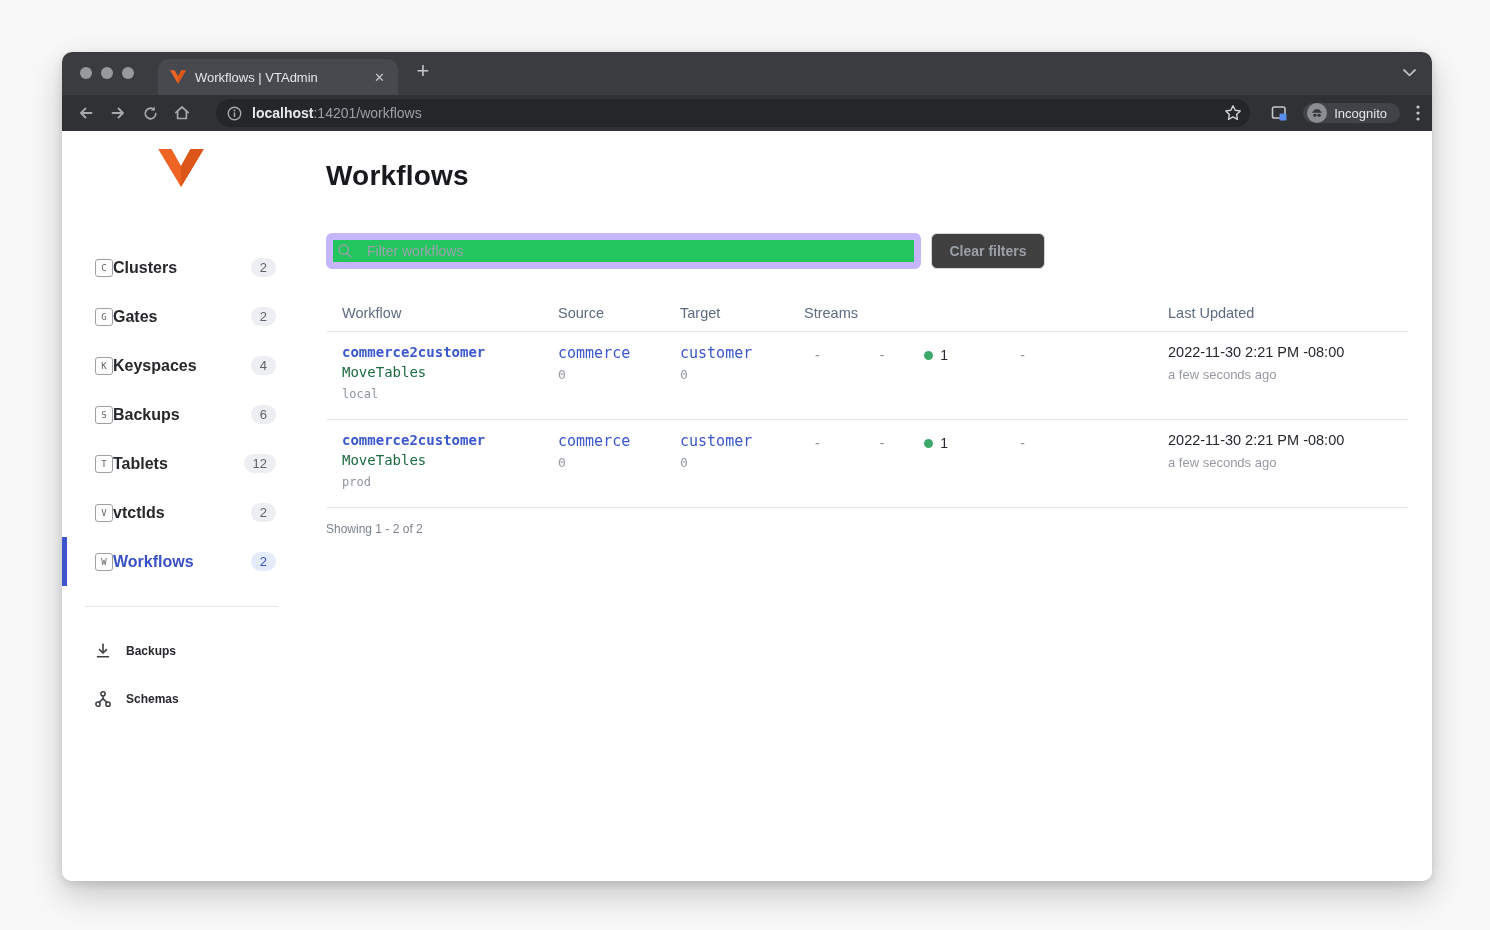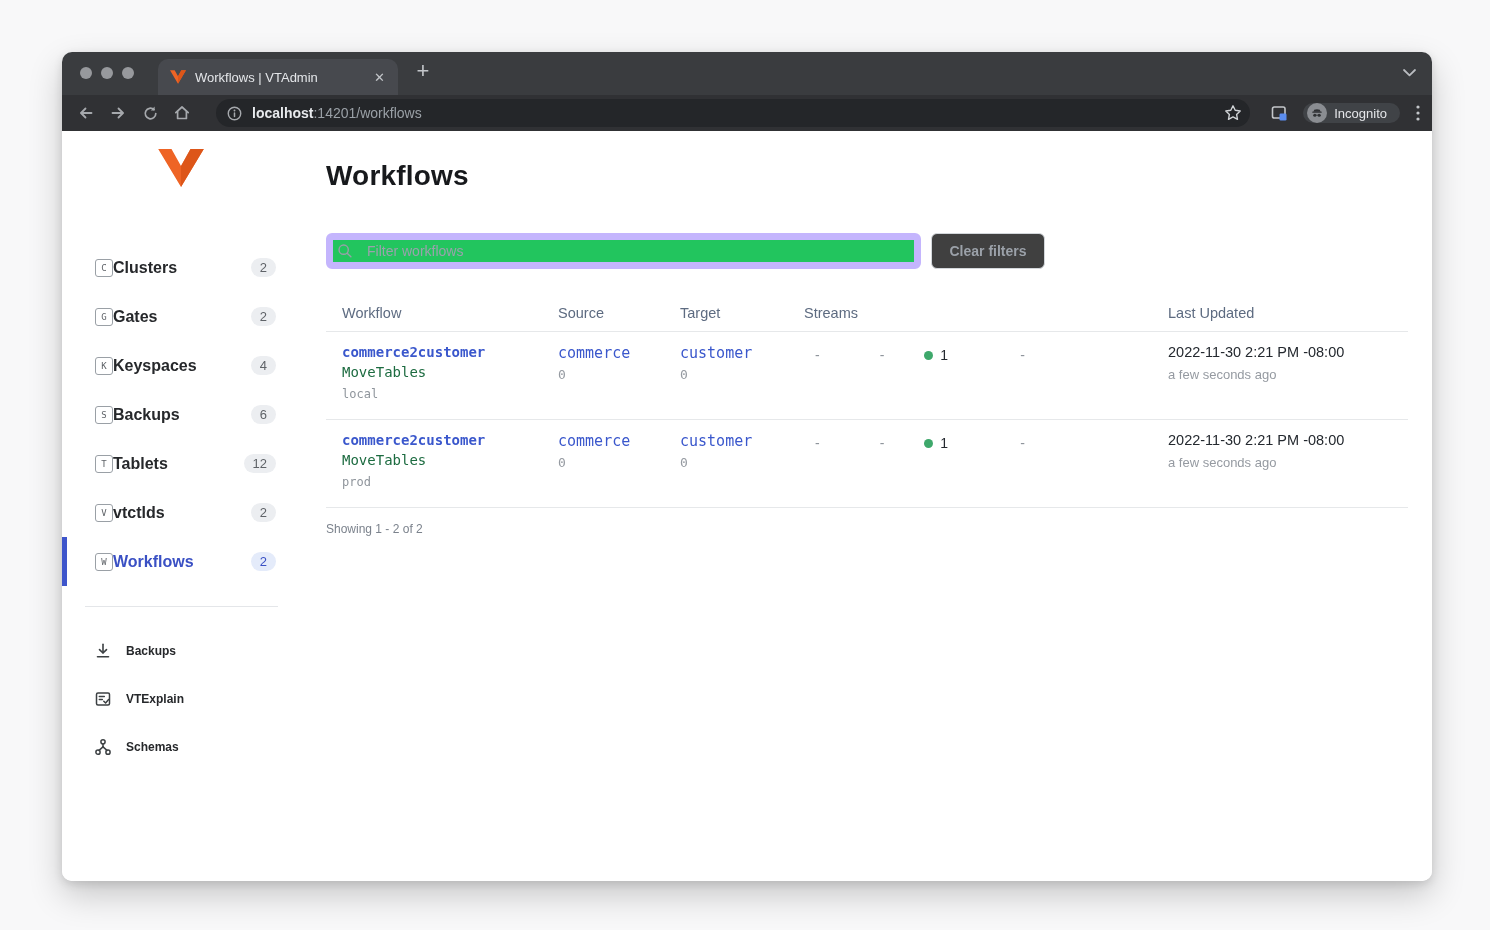--- a/index.html
+++ b/index.html
@@ -240,31 +240,20 @@
           <svg width="18" height="18" viewBox="0 0 18 18" fill="none" stroke="currentColor" stroke-width="1.6" stroke-linecap="round" stroke-linejoin="round">
               <path d="M9 2.2v8.6"></path>
               <path d="M5.5 7.6 9 11l3.5-3.4"></path>
               <path d="M3.5 14.8h11"></path>
             </svg>
         </span>
         <span class="tlabel">Backups</span>
       </div>
       <div class="tool-item">
         <span class="ticon">
-          <svg width="18" height="18" viewBox="0 0 18 18" fill="none" stroke="currentColor" stroke-width="1.5" stroke-linecap="round" stroke-linejoin="round">
-              <rect x="2.5" y="3" width="13" height="12" rx="1.5"></rect>
-              <path d="M5.3 6.5h5"></path>
-              <path d="M5.3 9.5h3"></path>
-              <path d="M9.8 11.3l1.8 1.7 3-3.4"></path>
-            </svg>
-        </span>
-        <span class="tlabel">VTExplain</span>
-      </div>
-      <div class="tool-item">
-        <span class="ticon">
           <svg width="18" height="18" viewBox="0 0 18 18" fill="none" stroke="currentColor" stroke-width="1.5" stroke-linecap="round">
               <circle cx="9" cy="3.8" r="2.1"></circle>
               <circle cx="4" cy="14.2" r="2.1"></circle>
               <circle cx="14" cy="14.2" r="2.1"></circle>
               <path d="M9 5.9v3"></path>
               <path d="M9 8.9 5 12.4"></path>
               <path d="M9 8.9 13 12.4"></path>
             </svg>
         </span>
         <span class="tlabel">Schemas</span>

